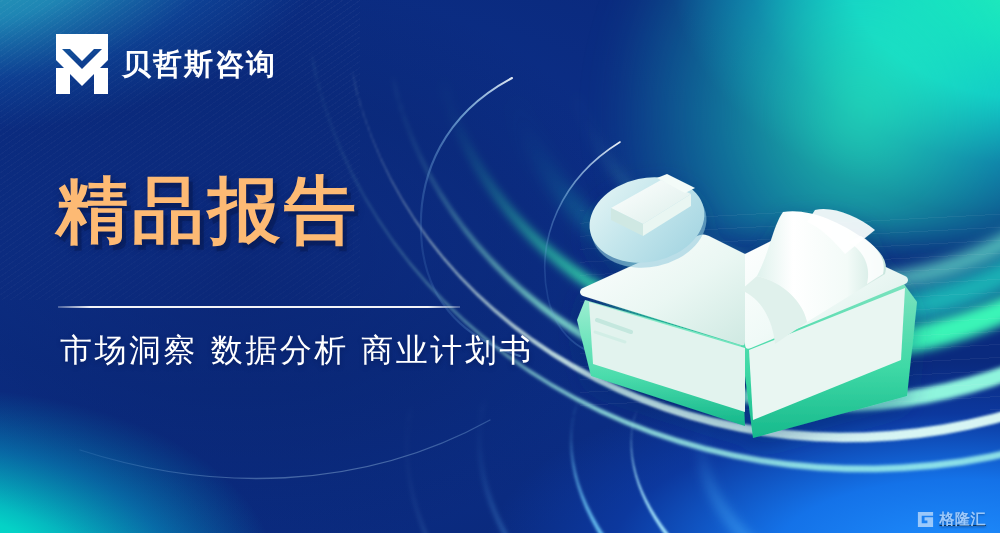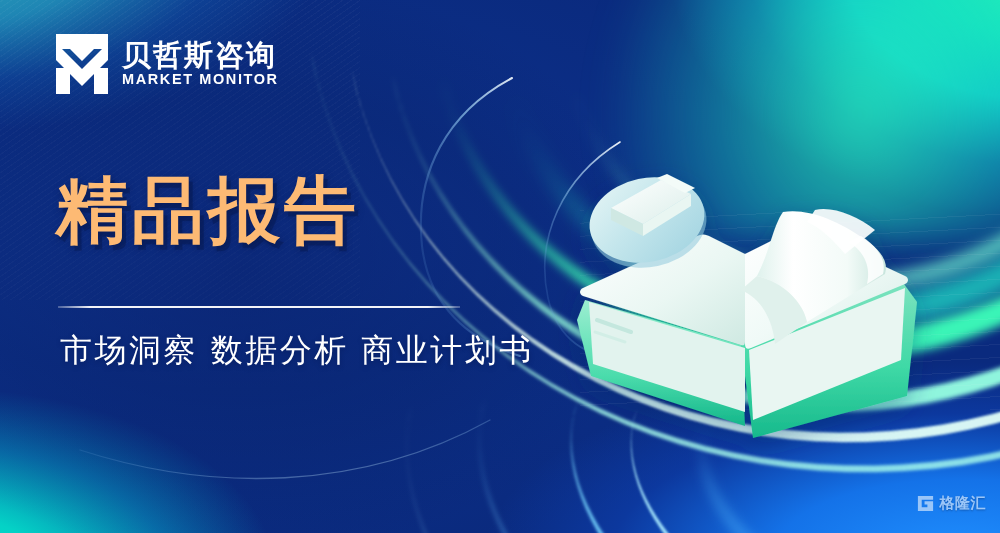--- a/index.html
+++ b/index.html
@@ -125,22 +125,23 @@
     text-shadow:0 2px 5px rgba(5,20,70,.45);
     white-space:nowrap;
   }
 
   
   .book{position:absolute;left:545px;top:150px;width:400px;height:290px;}
   .book svg{display:block;overflow:visible;}
 
   
   .wm{
-    position:absolute;right:14px;bottom:20px;display:flex;align-items:center;gap:5px;
+    position:absolute;right:14px;bottom:4px;display:flex;align-items:center;gap:5px;
     opacity:.62;
+    text-decoration:underline;
   }
   .wm-mark{width:19px;height:19px;flex:0 0 auto;}
   .wm-text{color:#eaf4ff;font-size:15px;font-weight:bold;letter-spacing:.5px;
            font-family:"DejaVu Sans","Liberation Sans",sans-serif;
            text-shadow:0 1px 2px rgba(0,20,60,.6);}
 </style>
 </head>
 <body>
 
 <div class="stage">
@@ -209,21 +210,20 @@
   <div class="logo">
     <svg class="logo-mark" viewBox="0 0 52 60">
 
       <path fill="#ffffff" d="M0,0 H52 V15 H38 L26,27 L14,15 H0 Z"></path>
       <path fill="#ffffff" d="M0,9 L26,35 L52,9 V26 L26,52 L0,26 Z"></path>
       <rect fill="#ffffff" x="0" y="34" width="14" height="26"></rect>
       <rect fill="#ffffff" x="38" y="34" width="14" height="26"></rect>
     </svg>
     <div class="logo-text">
       <div class="logo-cn">贝哲斯咨询</div>
-      <div class="logo-en">MARKET MONITOR</div>
     </div>
   </div>
 
   <div class="headline">精品报告</div>
   <div class="rule"></div>
   <div class="subline">市场洞察  数据分析  商业计划书</div>
 
   <div class="book">
     <svg width="400" height="290" viewBox="0 0 400 290">
       <defs>

